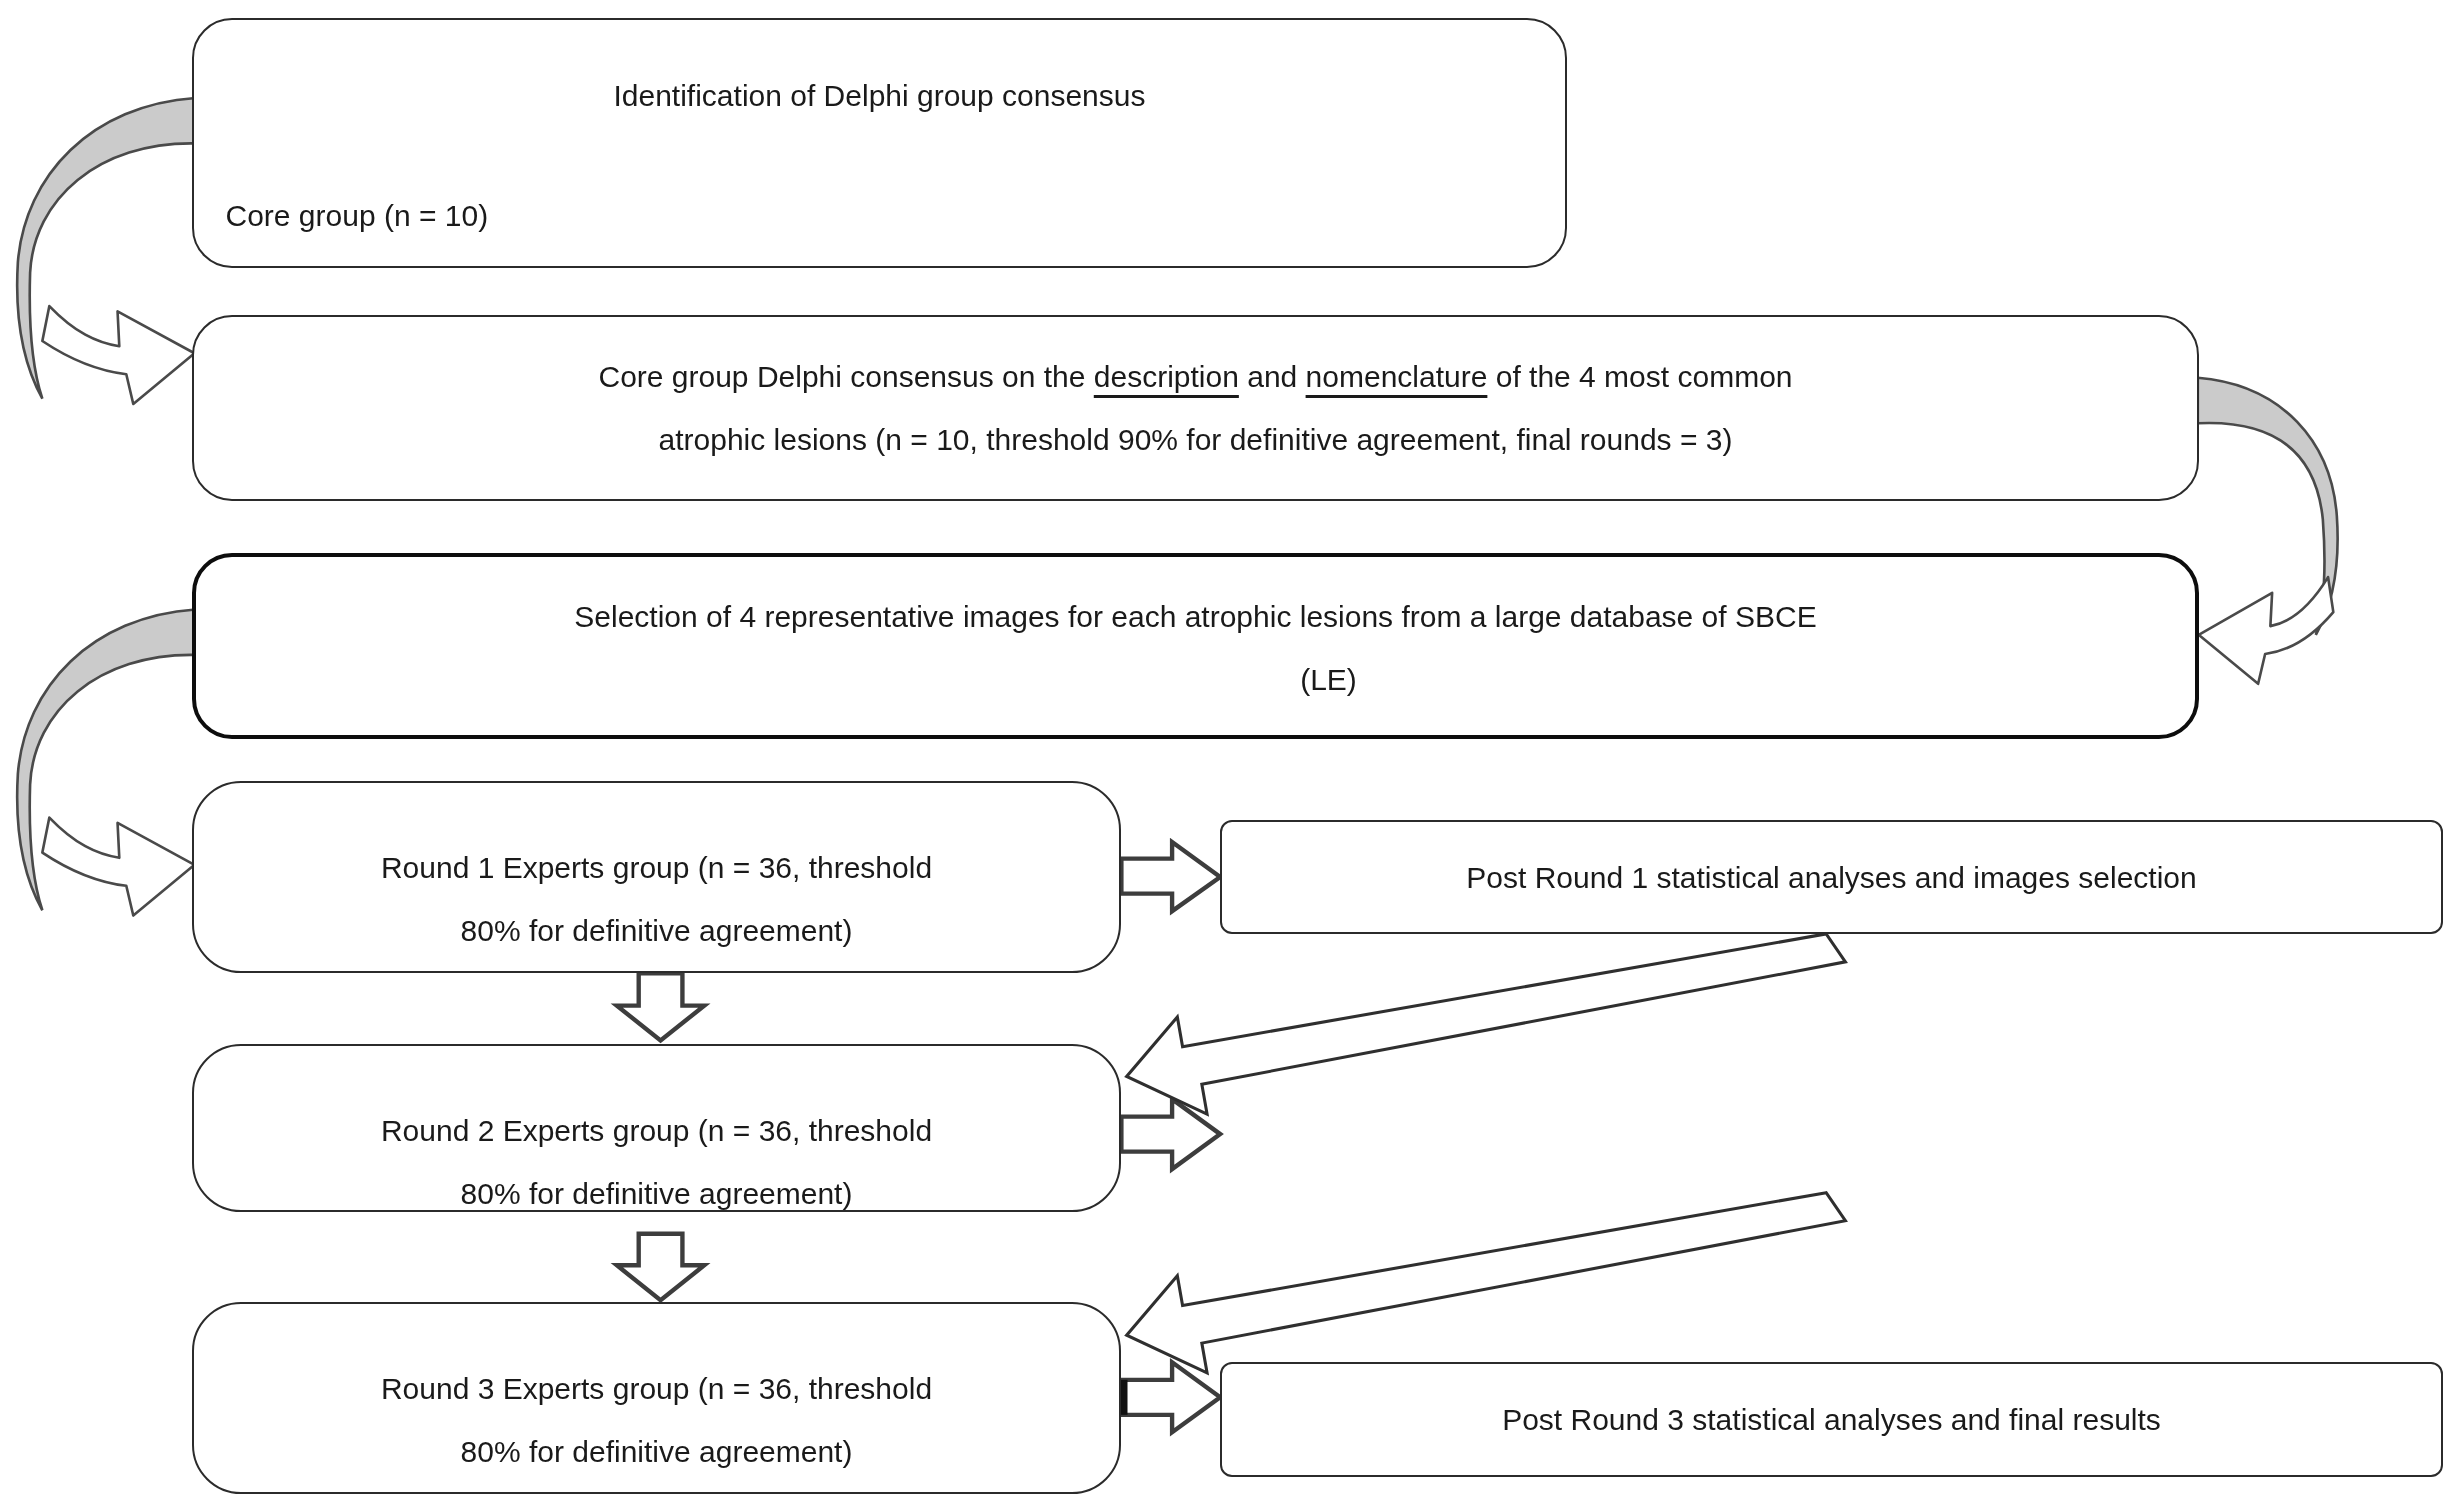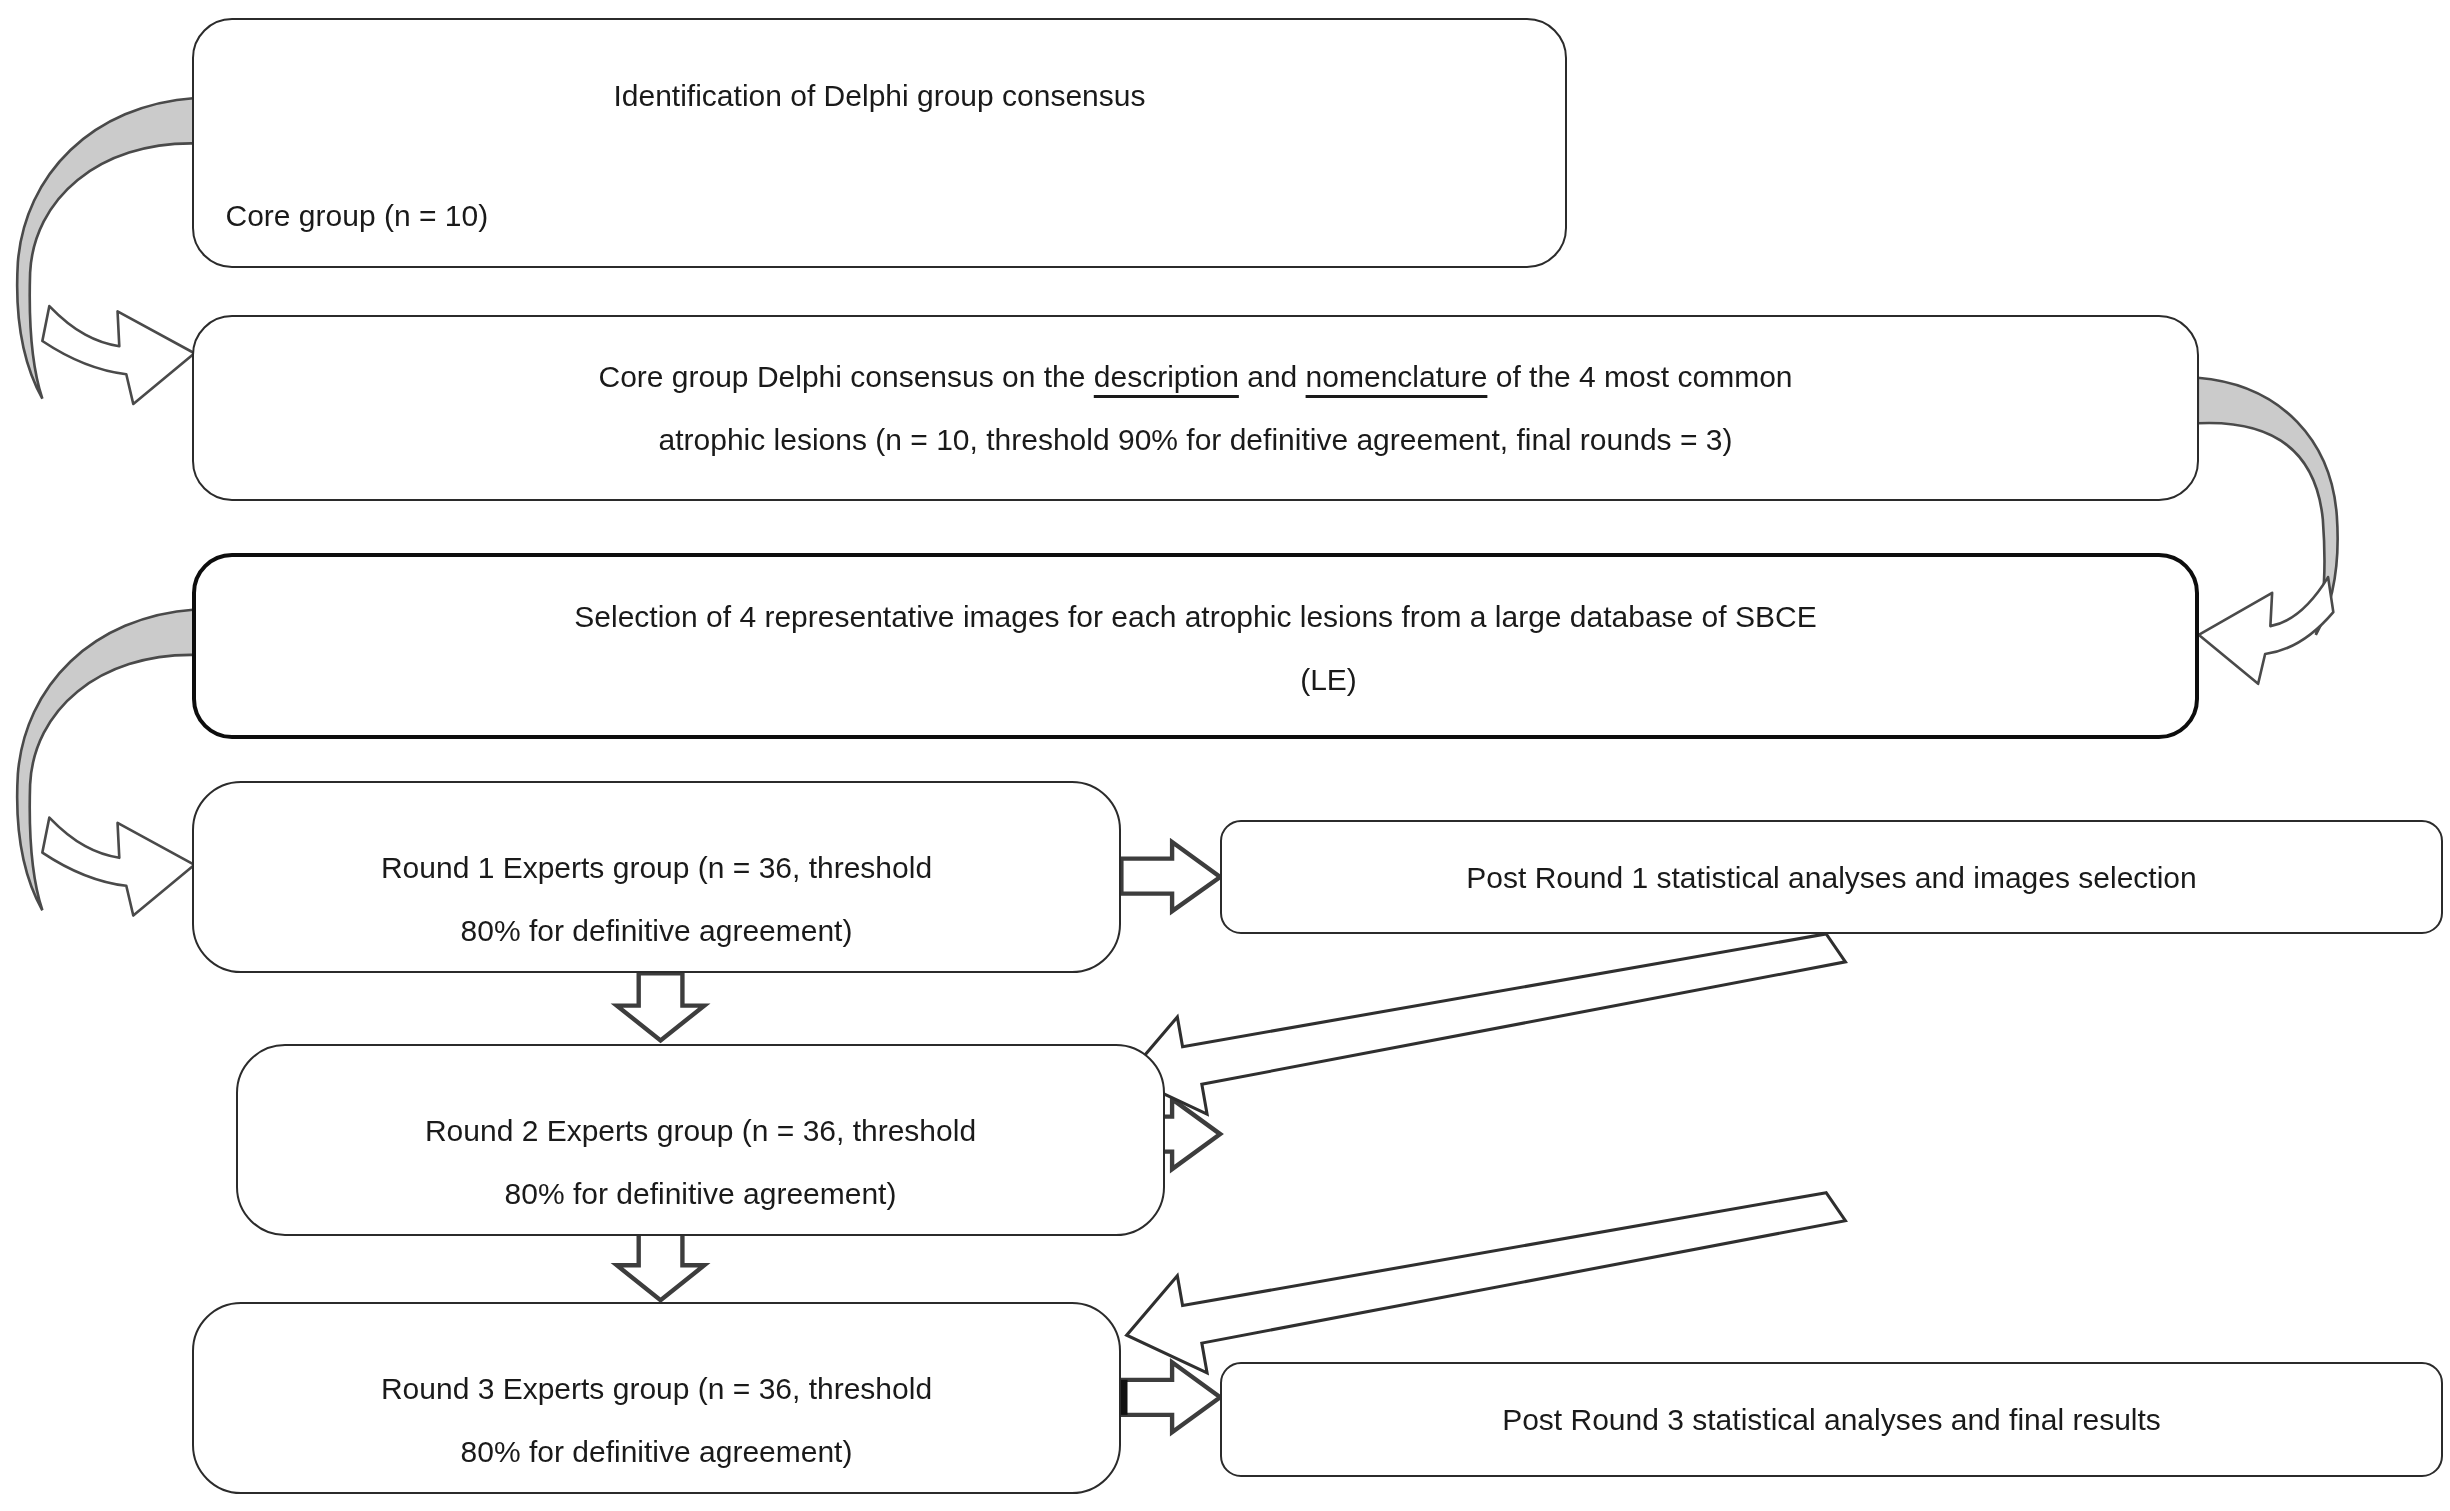--- a/index.html
+++ b/index.html
@@ -4,21 +4,21 @@
 <style>
   html,body{margin:0;padding:0;background:#ffffff;}
   .canvas{
     position:relative;width:2450px;height:1511px;background:#ffffff;overflow:hidden;
     font-family:"Liberation Sans", sans-serif;color:#1a1a1a;
   }
   .arrow-layer{position:absolute;left:0;top:0;width:2450px;height:1511px;}
   .box{position:absolute;background:#ffffff;border:2.6px solid #2b2b2b;box-sizing:border-box;}
   .rounded-lg{border-radius:40px;}
   .rounded-xl{border-radius:49px;}
-  .rounded-md{border-radius:21px;}
+  .rounded-md{border-radius:12px;}
   .thick{border-width:4.4px;border-color:#0d0d0d;}
   .txt{font-size:30px;line-height:63px;white-space:nowrap;}
   .center{text-align:center;}
   .abs{position:absolute;}
   .b1-title{left:0;right:0;top:44px;}
   .b1-core{left:31.5px;top:164px;}
   .b1-experts{left:845px;top:164px;}
   .pad-2line{padding-top:28px;}
   .pad-2line-r{padding-top:53px;}
   .nudge-right{text-indent:266px;}
@@ -89,21 +89,21 @@
 
   <div class="box rounded-xl pad-2line-r" style="left:192px;top:781px;width:929px;height:192px;">
     <div class="txt center">Round 1 Experts group (n = 36, threshold</div>
     <div class="txt center">80% for definitive agreement)</div>
   </div>
 
   <div class="box rounded-md pbox" style="left:1220px;top:820px;width:1223px;height:114px;">
     <div class="txt center">Post Round 1 statistical analyses and images selection</div>
   </div>
 
-  <div class="box rounded-xl pad-2line-r" style="left:192px;top:1044px;width:929px;height:192px;margin-left:44px;">
+  <div class="box rounded-xl pad-2line-r" style="left:192px;top:1044px;width:929px;height:168px;">
     <div class="txt center">Round 2 Experts group (n = 36, threshold</div>
     <div class="txt center">80% for definitive agreement)</div>
   </div>
 
 
   <div class="box rounded-xl pad-2line-r" style="left:192px;top:1302px;width:929px;height:192px;">
     <div class="txt center">Round 3 Experts group (n = 36, threshold</div>
     <div class="txt center">80% for definitive agreement)</div>
   </div>
 

